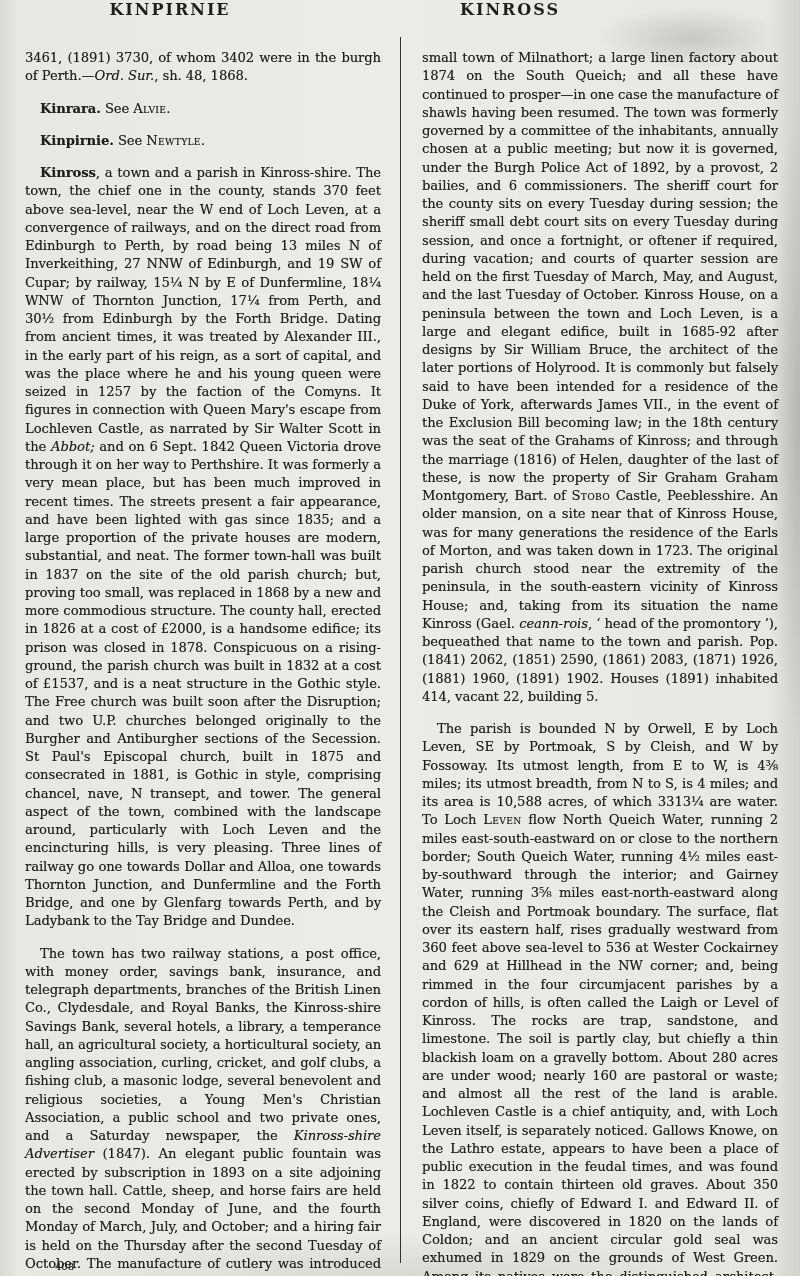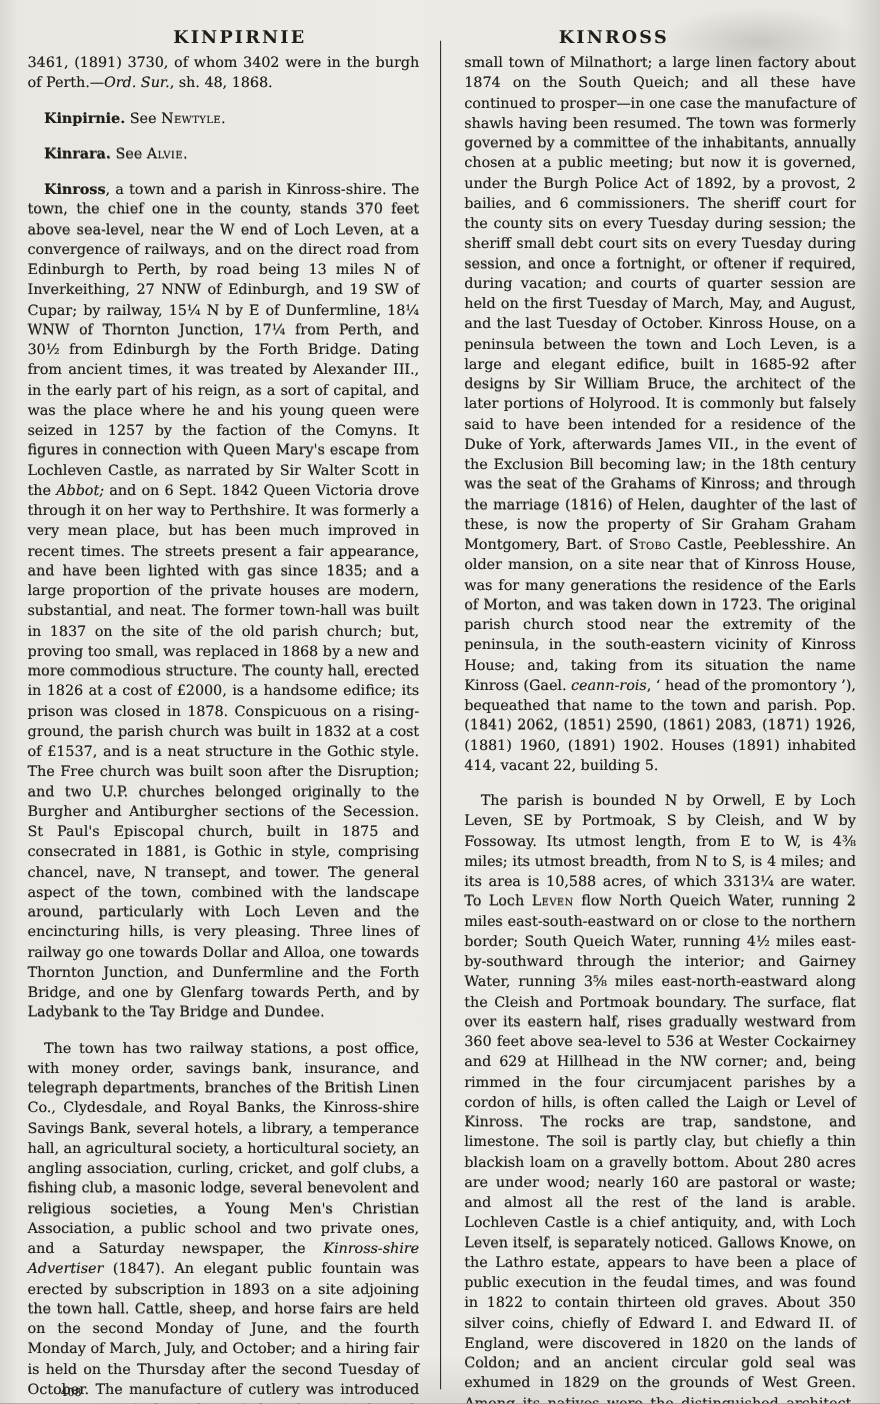--- a/index.html
+++ b/index.html
@@ -15,25 +15,24 @@
     font-family: "DejaVu Serif", "Liberation Serif", serif;
     color: #201e1b;
     background:
       radial-gradient(ellipse 130px 45px at 690px 38px, rgba(140,138,130,0.35), rgba(140,138,130,0) 70%),
       radial-gradient(ellipse 40px 420px at 799px 420px, rgba(120,118,112,0.30), rgba(120,118,112,0) 75%),
       radial-gradient(ellipse 500px 60px at 400px 1276px, rgba(130,128,122,0.18), rgba(130,128,122,0) 75%),
       linear-gradient(90deg, #d9d7d1 0%, #e8e7e2 2%, #ecebe6 45%, #e8e7e2 96%, #d2d0ca 100%);
   }
   .headers {
     position: absolute;
-    top: 24px;
+    top: 0;
     left: 0;
     width: 680px;
     display: flex;
-    margin-left: 48px;
   }
   .header-cell {
     width: 400px;
     text-align: center;
     font-weight: bold;
     font-size: 16px;
     letter-spacing: 2px;
   }
   .col-divider {
     position: absolute;
@@ -80,22 +79,22 @@
   <div class="headers">
     <div class="header-cell">KINPIRNIE</div>
     <div class="header-cell">KINROSS</div>
   </div>
 
   <div class="col-divider"></div>
 
   <div class="columns">
     <div class="col left">
         <p class="para"><span>3461, (1891) 3730, of whom 3402 were in the burgh of Perth.—</span><span class="i">Ord. Sur.</span><span>, sh. 48, 1868.</span></p>
+        <p class="para indent"><span class="b">Kinrara.</span><span> See </span><span class="sc">Alvie</span><span>.</span></p>
         <p class="para indent"><span class="b">Kinpirnie.</span><span> See </span><span class="sc">Newtyle</span><span>.</span></p>
-        <p class="para indent"><span class="b">Kinrara.</span><span> See </span><span class="sc">Alvie</span><span>.</span></p>
         <p class="para indent"><span class="b">Kinross</span><span>, a town and a parish in Kinross-shire. The town, the chief one in the county, stands 370 feet above sea-level, near the W end of Loch Leven, at a convergence of railways, and on the direct road from Edinburgh to Perth, by road being 13 miles N of Inverkeithing, 27 NNW of Edinburgh, and 19 SW of Cupar; by railway, 15¼ N by E of Dunfermline, 18¼ WNW of Thornton Junction, 17¼ from Perth, and 30½ from Edinburgh by the Forth Bridge. Dating from ancient times, it was treated by Alexander III., in the early part of his reign, as a sort of capital, and was the place where he and his young queen were seized in 1257 by the faction of the Comyns. It figures in connection with Queen Mary's escape from Lochleven Castle, as narrated by Sir Walter Scott in the </span><span class="i">Abbot;</span><span> and on 6 Sept. 1842 Queen Victoria drove through it on her way to Perthshire. It was formerly a very mean place, but has been much improved in recent times. The streets present a fair appearance, and have been lighted with gas since 1835; and a large proportion of the private houses are modern, substantial, and neat. The former town-hall was built in 1837 on the site of the old parish church; but, proving too small, was replaced in 1868 by a new and more commodious structure. The county hall, erected in 1826 at a cost of £2000, is a handsome edifice; its prison was closed in 1878. Conspicuous on a rising-ground, the parish church was built in 1832 at a cost of £1537, and is a neat structure in the Gothic style. The Free church was built soon after the Disruption; and two U.P. churches belonged originally to the Burgher and Antiburgher sections of the Secession. St Paul's Episcopal church, built in 1875 and consecrated in 1881, is Gothic in style, comprising chancel, nave, N transept, and tower. The general aspect of the town, combined with the landscape around, particularly with Loch Leven and the encincturing hills, is very pleasing. Three lines of railway go one towards Dollar and Alloa, one towards Thornton Junction, and Dunfermline and the Forth Bridge, and one by Glenfarg towards Perth, and by Ladybank to the Tay Bridge and Dundee.</span></p>
         <p class="para indent"><span>The town has two railway stations, a post office, with money order, savings bank, insurance, and telegraph departments, branches of the British Linen Co., Clydesdale, and Royal Banks, the Kinross-shire Savings Bank, several hotels, a library, a temperance hall, an agricultural society, a horticultural society, an angling association, curling, cricket, and golf clubs, a fishing club, a masonic lodge, several benevolent and religious societies, a Young Men's Christian Association, a public school and two private ones, and a Saturday newspaper, the </span><span class="i">Kinross-shire Advertiser</span><span> (1847). An elegant public fountain was erected by subscription in 1893 on a site adjoining the town hall. Cattle, sheep, and horse fairs are held on the second Monday of June, and the fourth Monday of March, July, and October; and a hiring fair is held on the Thursday after the second Tuesday of October. The manufacture of cutlery was introduced at a comparatively early period, and acquired much celebrity; the manufacture of linen attained some importance about the middle of the 18th century, and progressed so well as, in 1790, to employ nearly 200 looms, and to produce goods to the value of £5000 a year; the weaving of cotton was introduced about 1809, and became so flourishing as to substitute power looms for hand looms; the weaving of woollen fabrics employed many hands from 1836 till 1845; and the manufacture of shawls and plaids was commenced about 1846, and promised for two or three years to be highly vigorous and remunerative. But all these departments of industry became extinct, and the buildings they had occupied ceased to be used as factories. A wool-spinning mill was erected about 1840 at Bellfield; another in 1846 at the S end of the town; a third about 1867, opposite the second, on the South Queich rivulet; a fourth and larger one about 1867 in the neighbouring</span></p>
       </div>
     <div class="col right">
         <p class="para"><span>small town of Milnathort; a large linen factory about 1874 on the South Queich; and all these have continued to prosper—in one case the manufacture of shawls having been resumed. The town was formerly governed by a committee of the inhabitants, annually chosen at a public meeting; but now it is governed, under the Burgh Police Act of 1892, by a provost, 2 bailies, and 6 commissioners. The sheriff court for the county sits on every Tuesday during session; the sheriff small debt court sits on every Tuesday during session, and once a fortnight, or oftener if required, during vacation; and courts of quarter session are held on the first Tuesday of March, May, and August, and the last Tuesday of October. Kinross House, on a peninsula between the town and Loch Leven, is a large and elegant edifice, built in 1685-92 after designs by Sir William Bruce, the architect of the later portions of Holyrood. It is commonly but falsely said to have been intended for a residence of the Duke of York, afterwards James VII., in the event of the Exclusion Bill becoming law; in the 18th century was the seat of the Grahams of Kinross; and through the marriage (1816) of Helen, daughter of the last of these, is now the property of Sir Graham Graham Montgomery, Bart. of </span><span class="sc">Stobo</span><span> Castle, Peeblesshire. An older mansion, on a site near that of Kinross House, was for many generations the residence of the Earls of Morton, and was taken down in 1723. The original parish church stood near the extremity of the peninsula, in the south-eastern vicinity of Kinross House; and, taking from its situation the name Kinross (Gael. </span><span class="i">ceann-rois</span><span>, ‘ head of the promontory ’), bequeathed that name to the town and parish. Pop. (1841) 2062, (1851) 2590, (1861) 2083, (1871) 1926, (1881) 1960, (1891) 1902. Houses (1891) inhabited 414, vacant 22, building 5.</span></p>
         <p class="para indent"><span>The parish is bounded N by Orwell, E by Loch Leven, SE by Portmoak, S by Cleish, and W by Fossoway. Its utmost length, from E to W, is 4⅜ miles; its utmost breadth, from N to S, is 4 miles; and its area is 10,588 acres, of which 3313¼ are water. To Loch </span><span class="sc">Leven</span><span> flow North Queich Water, running 2 miles east-south-eastward on or close to the northern border; South Queich Water, running 4½ miles east-by-southward through the interior; and Gairney Water, running 3⅝ miles east-north-eastward along the Cleish and Portmoak boundary. The surface, flat over its eastern half, rises gradually westward from 360 feet above sea-level to 536 at Wester Cockairney and 629 at Hillhead in the NW corner; and, being rimmed in the four circumjacent parishes by a cordon of hills, is often called the Laigh or Level of Kinross. The rocks are trap, sandstone, and limestone. The soil is partly clay, but chiefly a thin blackish loam on a gravelly bottom. About 280 acres are under wood; nearly 160 are pastoral or waste; and almost all the rest of the land is arable. Lochleven Castle is a chief antiquity, and, with Loch Leven itself, is separately noticed. Gallows Knowe, on the Lathro estate, appears to have been a place of public execution in the feudal times, and was found in 1822 to contain thirteen old graves. About 350 silver coins, chiefly of Edward I. and Edward II. of England, were discovered in 1820 on the lands of Coldon; and an ancient circular gold seal was exhumed in 1829 on the grounds of West Green. Among its natives were the distinguished architect, Sir William Bruce, and the Edinburgh professor of pathology, Dr John Thomson. Kinross is the seat of a presbytery in the synod of Fife; the living is worth £326. The public school, with accommodation for 479 children, had (1892) an average attendance of 299, and a grant of £297, 1s. Pop. (1801) 2124, (1831) 2917, (1861) 2649, (1871) 2477, (1881) 2492, (1891) 2385.—</span></p>
       </div>
   </div>
 
   <div class="pagenum">408</div>

